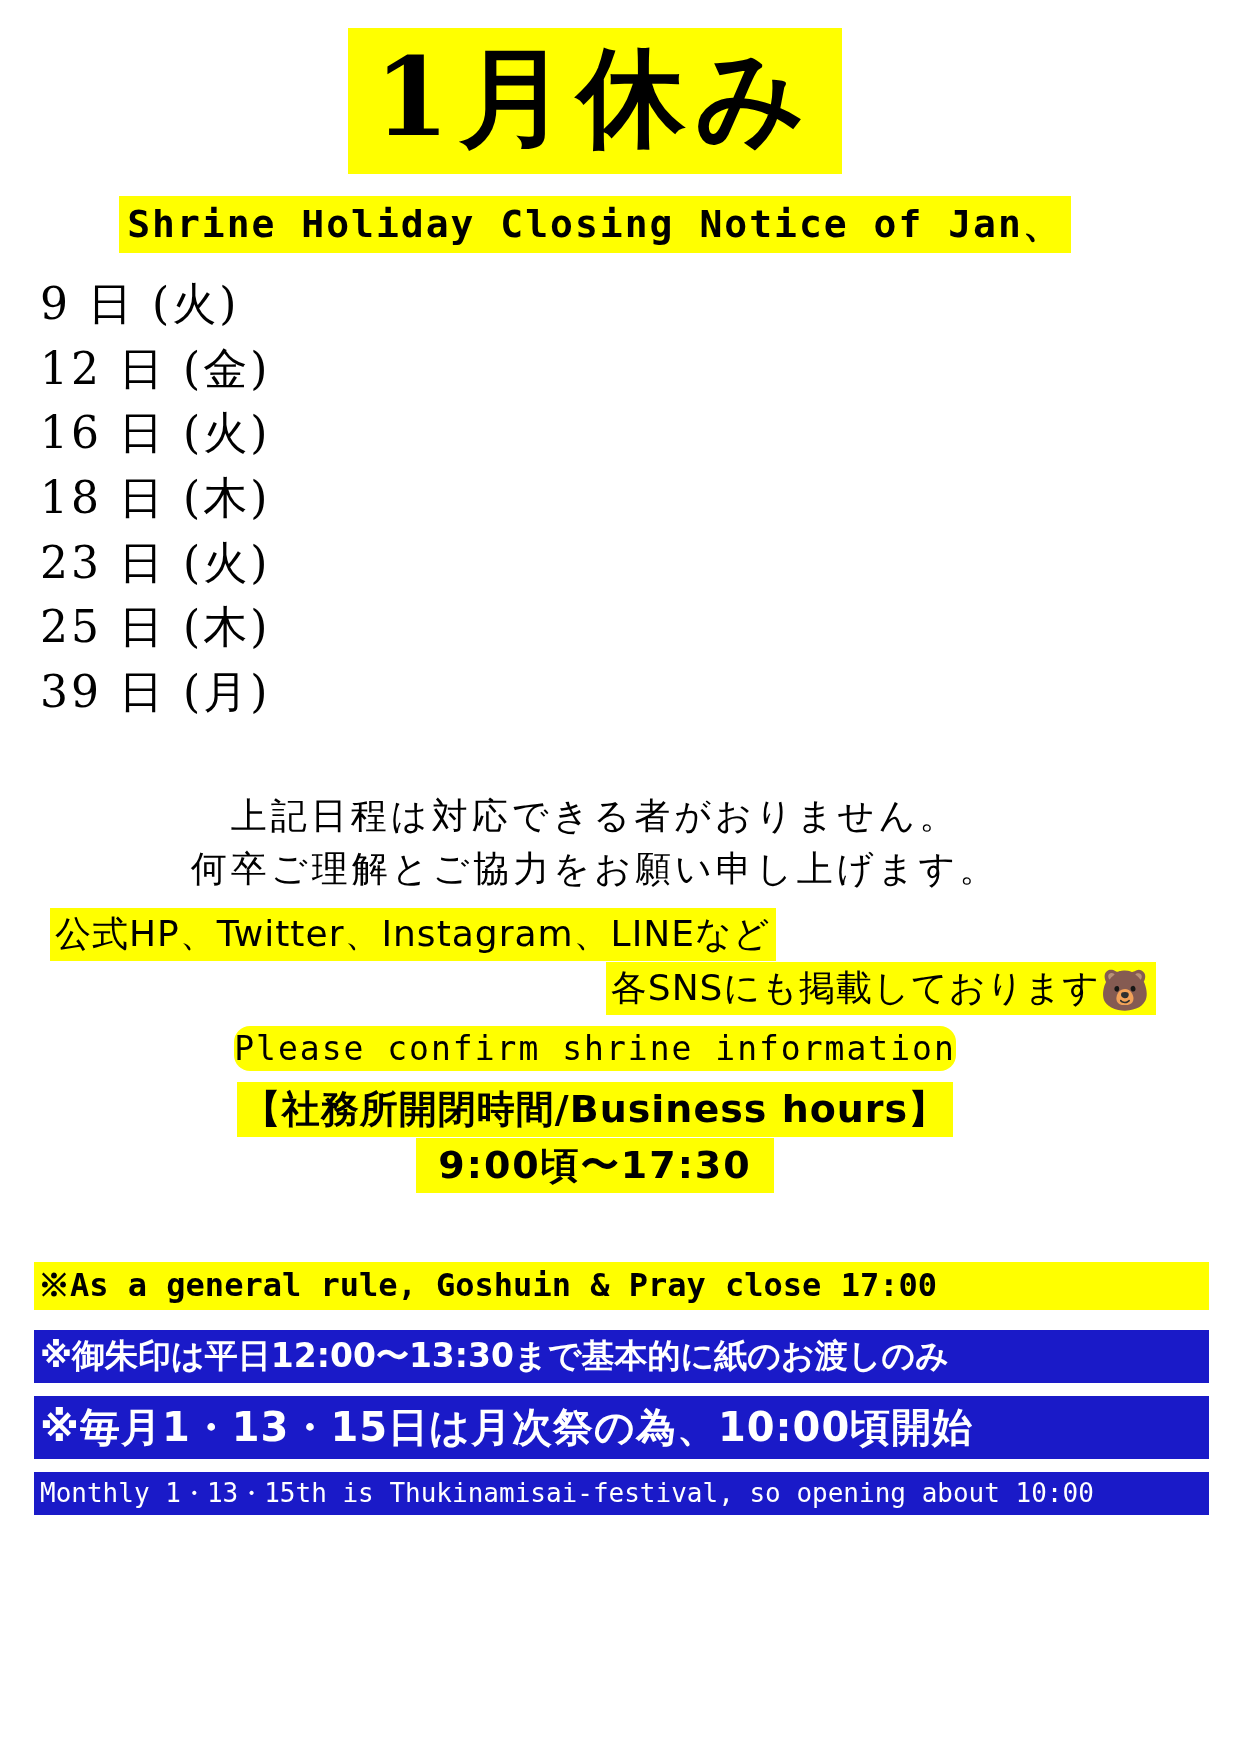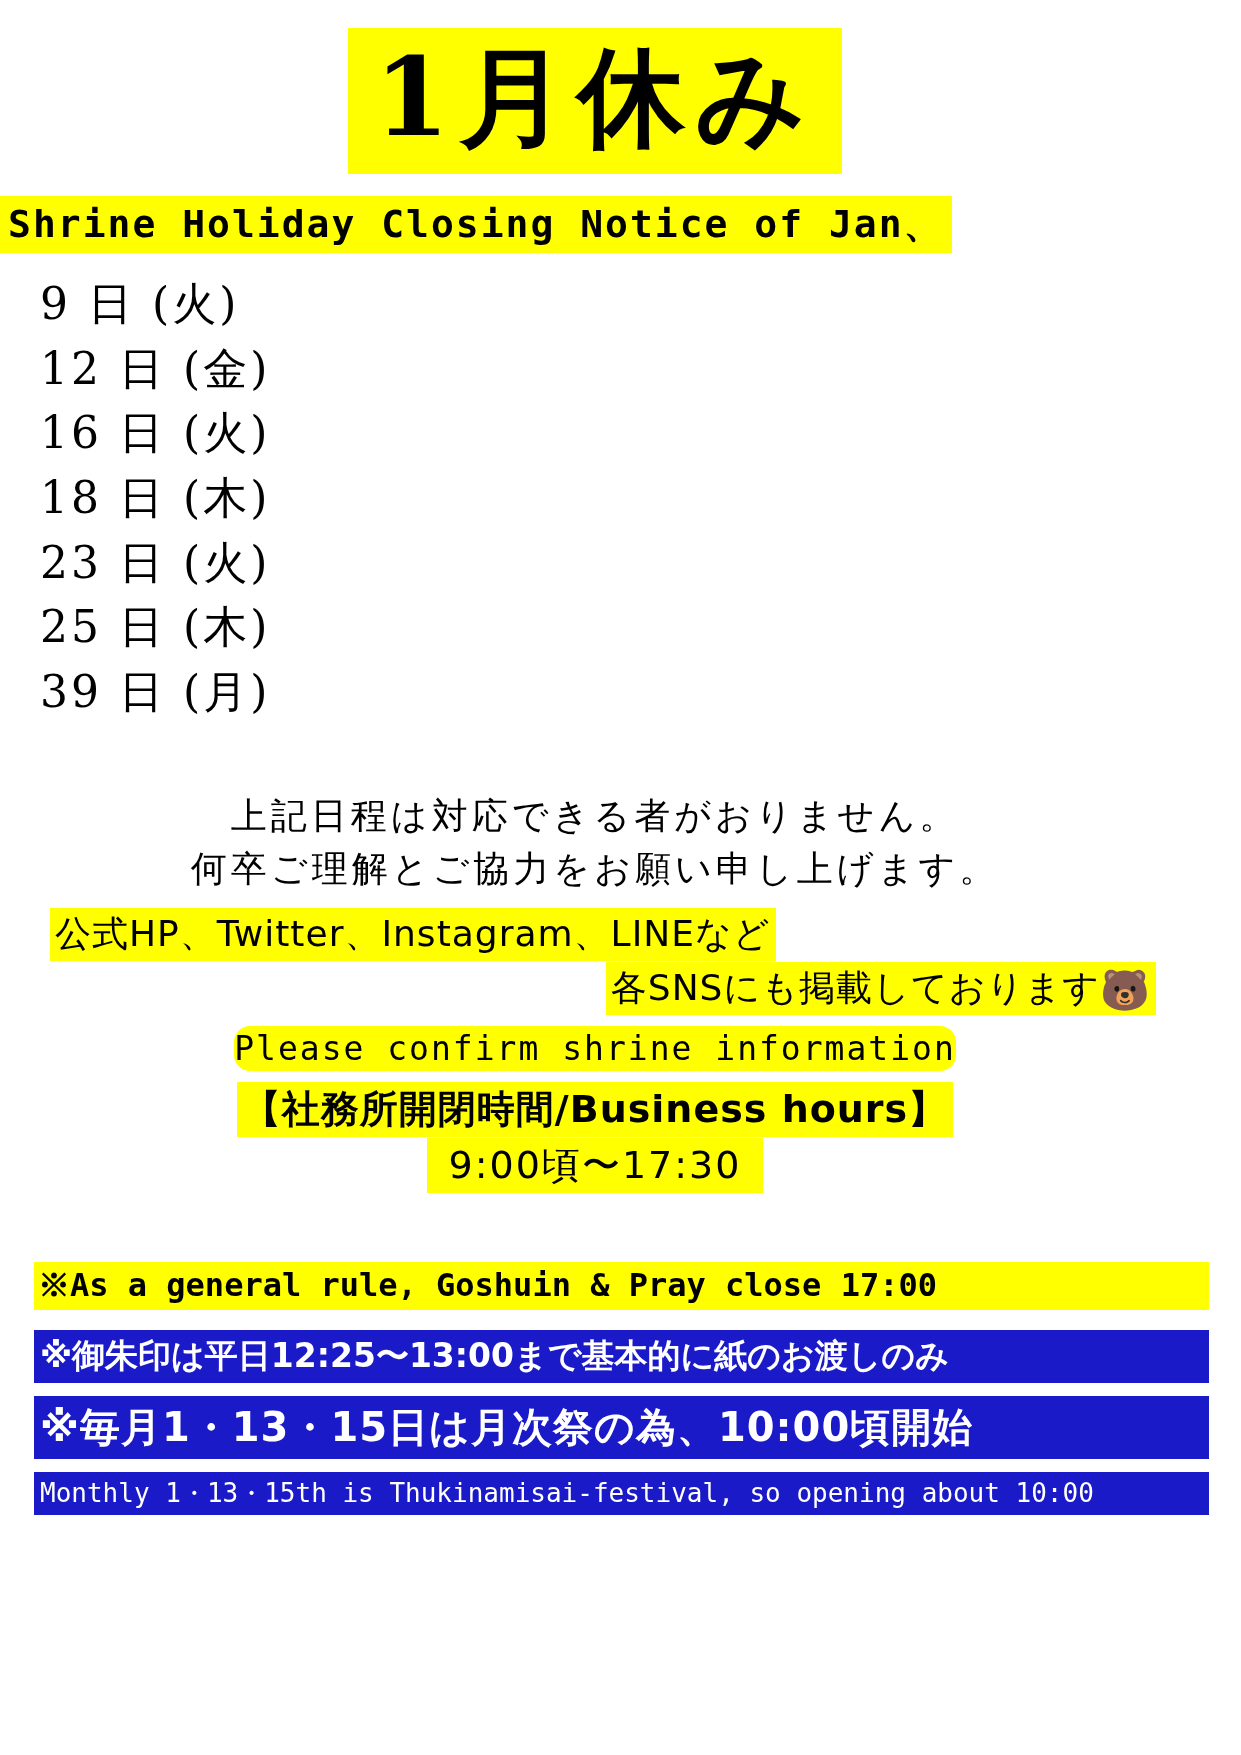--- a/index.html
+++ b/index.html
@@ -38,20 +38,21 @@
     letter-spacing: 10px;
     background: #ffff00;
     padding: 4px 26px 10px 26px;
     display: inline-block;
   }
 
   .subtitle-row {
     position: absolute;
     left: 0; right: 0;
     top: 196px;
+    text-align: center;
   }
   .subtitle-text {
     font-family: "DejaVu Sans Mono", monospace;
     font-weight: bold;
     font-size: 38px;
     letter-spacing: 2px;
     background: #ffff00;
     padding: 3px 8px;
     display: inline-block;
   }
@@ -147,21 +148,21 @@
     white-space: nowrap;
   }
   .hours-time-row {
     position: absolute;
     left: 0; right: 0;
     top: 1138px;
     text-align: center;
   }
   .hours-time {
     font-family: "DejaVu Sans", sans-serif;
-    font-weight: normal;
+    font-weight: bold;
     font-size: 38px;
     letter-spacing: 2px;
     background: #ffff00;
     padding: 2px 22px;
     display: inline-block;
   }
 
   
   .band {
     position: absolute;
@@ -264,21 +265,21 @@
   <div class="hours-time-row">
     <span class="hours-time">9:00頃〜17:30</span>
   </div>
 
 
   <div class="band band-yellow" id="band-goshuin-en">
     <span class="note-en">※As a general rule, Goshuin &amp; Pray close 17:00</span>
   </div>
 
   <div class="band band-blue" id="band-weekday">
-    <span class="note-blue-jp">※御朱印は平日12:25〜13:00まで基本的に紙のお渡しのみ</span>
+    <span class="note-blue-jp">※御朱印は平日12:00〜13:30まで基本的に紙のお渡しのみ</span>
   </div>
 
   <div class="band band-blue" id="band-monthly">
     <span class="note-blue-jp-big">※毎月1・13・15日は月次祭の為、10:00頃開始</span>
   </div>
 
   <div class="band band-blue" id="band-monthly-en">
     <span class="note-blue-en">Monthly 1・13・15th is Thukinamisai-festival, so opening about 10:00</span>
   </div>
 

